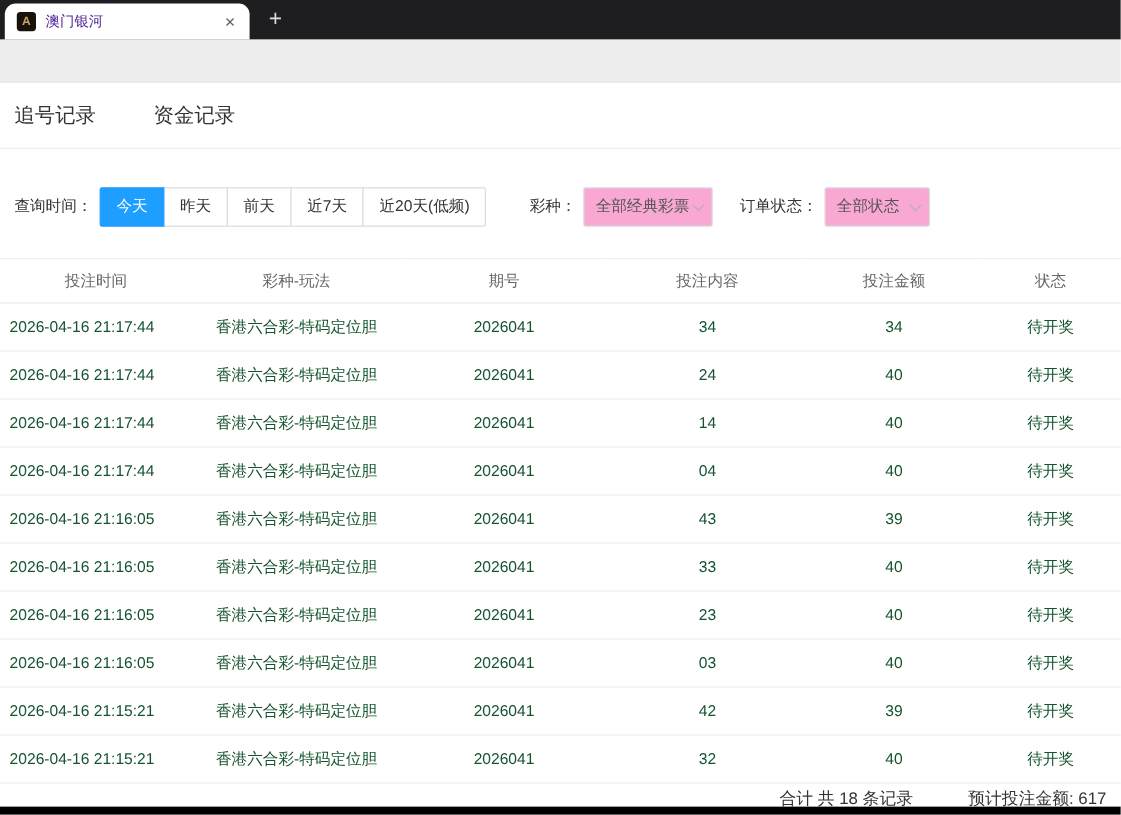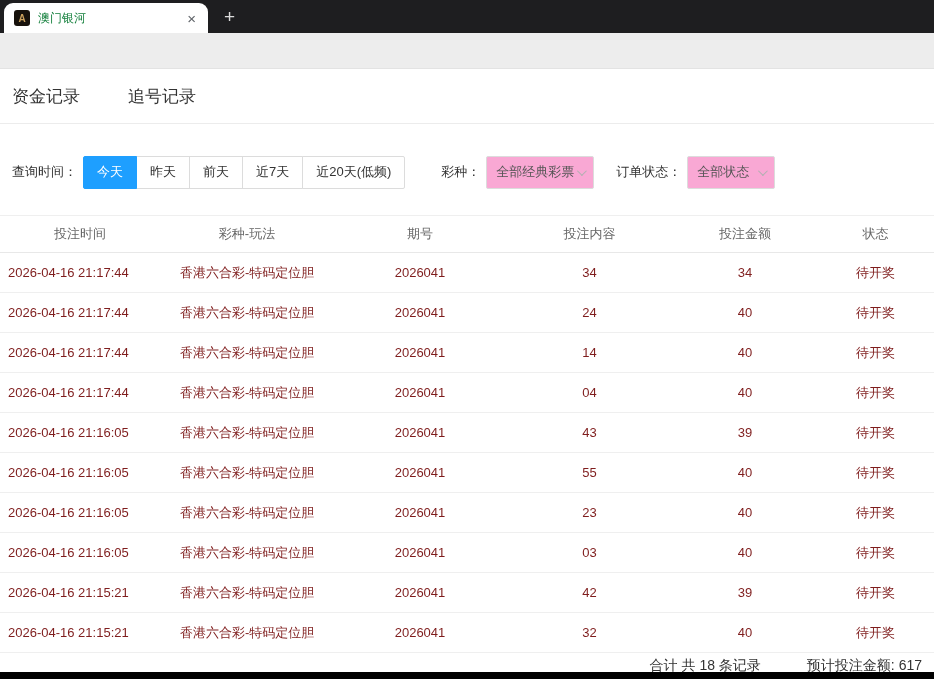--- a/index.html
+++ b/index.html
@@ -6,21 +6,21 @@
   html,body { width:934px; height:679px; overflow:hidden; }
   body { font-family:"Liberation Sans","DejaVu Sans",sans-serif; background:#fff; }
 
   
   .browser-top { height:33px; background:#1e1e20; display:flex; align-items:flex-end; }
   .browser-tab { width:204px; height:30px; background:#ffffff; border-radius:9px 9px 0 0;
                  display:flex; align-items:center; padding:0 8px 0 10px; margin-left:4px; }
   .favicon { width:16px; height:16px; background:#17120c; border-radius:3px; color:#c9a05e;
              font-size:10px; font-weight:bold; display:flex; align-items:center; justify-content:center;
              margin-right:8px; flex:0 0 auto; }
-  .tab-title { font-size:12px; color:#15803d; flex:1; white-space:nowrap; overflow:hidden; }
+  .tab-title { font-size:12px; color:#4c1d95; flex:1; white-space:nowrap; overflow:hidden; }
   .tab-close { color:#5f6368; font-size:15px; line-height:1; padding:1px 4px; border-radius:50%; cursor:pointer; }
   .new-tab { color:#dcdcdc; font-size:19px; line-height:1; margin:0 0 7px 16px; cursor:pointer; }
   .toolbar { height:36px; background:#ededed; border-bottom:1px solid #e3e3e3; }
 
   
   .page { background:#fff; height:603px; position:relative; }
 
   .nav-tabs { display:flex; gap:48px; padding:16px 0 0 12px; border-bottom:1px solid #ececec; }
   .nav-tab { font-size:17px; color:#333; padding-bottom:13px; cursor:pointer; border-bottom:2px solid transparent; }
   .nav-tab.active { color:#2b9ff6; border-bottom:2px solid #2b9ff6; }
@@ -44,21 +44,21 @@
              transform:rotate(45deg) translateY(-2px); flex:0 0 auto; }
   .query-btn { width:76px; height:36px; margin-left:22px; background:#1e9fff; color:#fff;
                border:none; border-radius:4px; font-size:14px; cursor:pointer;
                font-family:"Liberation Sans","DejaVu Sans",sans-serif; }
 
   
   table { width:934px; border-collapse:collapse; margin-top:25px; table-layout:fixed; }
   col.c0{width:160px} col.c1{width:174px} col.c2{width:172px} col.c3{width:167px} col.c4{width:144px} col.c5{width:117px}
   thead th { height:37px; font-size:13px; font-weight:normal; color:#666; text-align:center;
              border-top:1px solid #efefef; border-bottom:1px solid #e8e8e8; }
-  tbody td { height:40px; font-size:13px; color:#7f1d1d; text-align:center; border-bottom:1px solid #efefef;
+  tbody td { height:40px; font-size:13px; color:#14532d; text-align:center; border-bottom:1px solid #efefef;
              white-space:nowrap; overflow:hidden; }
   tbody td.col0 { text-align:left; padding-left:8px; }
   tbody td.col1 { text-align:left; padding-left:20px; }
 
   .table-footer { height:25px; display:flex; justify-content:flex-end; align-items:center;
                   gap:46px; padding-right:12px; font-size:14px; color:#333; }
 
   .bottom-bar { height:7px; background:#000; }
 </style>
 </head>
@@ -70,22 +70,22 @@
     <span class="tab-title">澳门银河</span>
     <span class="tab-close">×</span>
   </div>
   <span class="new-tab">+</span>
 </div>
 <div class="toolbar"></div>
 
 <div class="page">
 
   <div class="nav-tabs">
+      <div class="nav-tab">追号记录</div>
       <div class="nav-tab">资金记录</div>
-      <div class="nav-tab">追号记录</div>
     </div>
 
   <div class="filter-bar">
     <span class="filter-label">查询时间：</span>
     <div class="time-group">
         <div class="time-btn active">今天</div>
         <div class="time-btn">昨天</div>
         <div class="time-btn">前天</div>
         <div class="time-btn">近7天</div>
         <div class="time-btn">近20天(低频)</div>
@@ -162,21 +162,21 @@
           <td class="col1">香港六合彩-特码定位胆</td>
           <td class="col2">2026041</td>
           <td class="col3">43</td>
           <td class="col4">39</td>
           <td class="col5">待开奖</td>
         </tr>
         <tr>
           <td class="col0">2026-04-16 21:16:05</td>
           <td class="col1">香港六合彩-特码定位胆</td>
           <td class="col2">2026041</td>
-          <td class="col3">55</td>
+          <td class="col3">33</td>
           <td class="col4">40</td>
           <td class="col5">待开奖</td>
         </tr>
         <tr>
           <td class="col0">2026-04-16 21:16:05</td>
           <td class="col1">香港六合彩-特码定位胆</td>
           <td class="col2">2026041</td>
           <td class="col3">23</td>
           <td class="col4">40</td>
           <td class="col5">待开奖</td>

